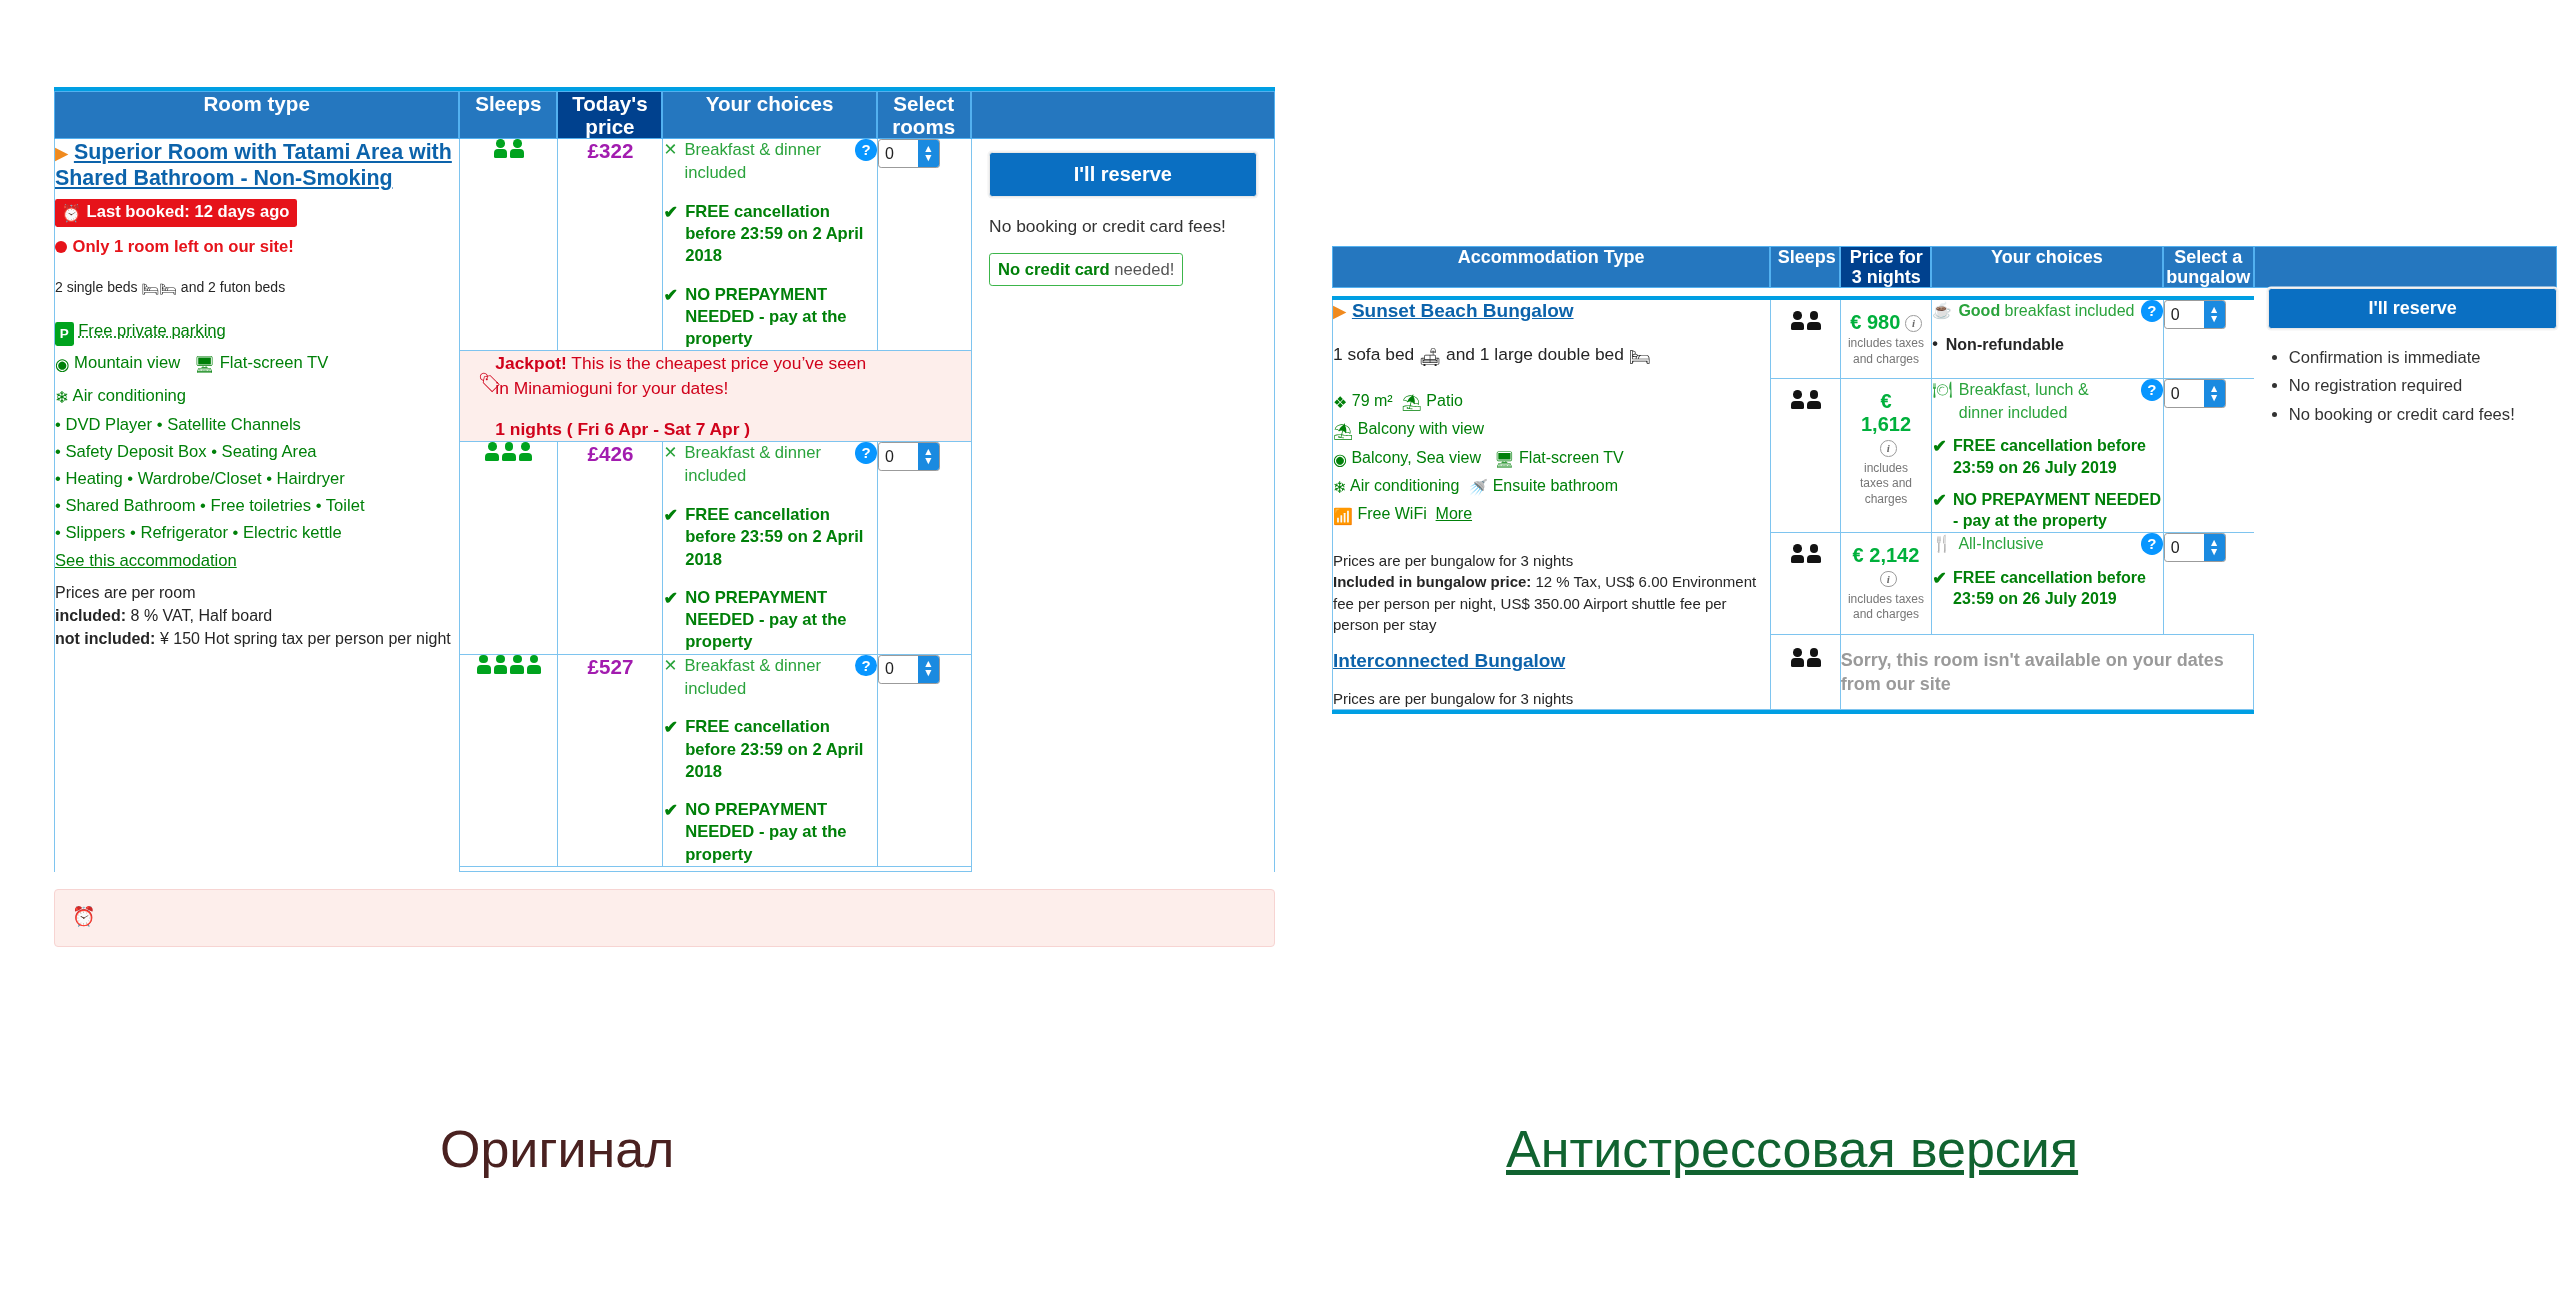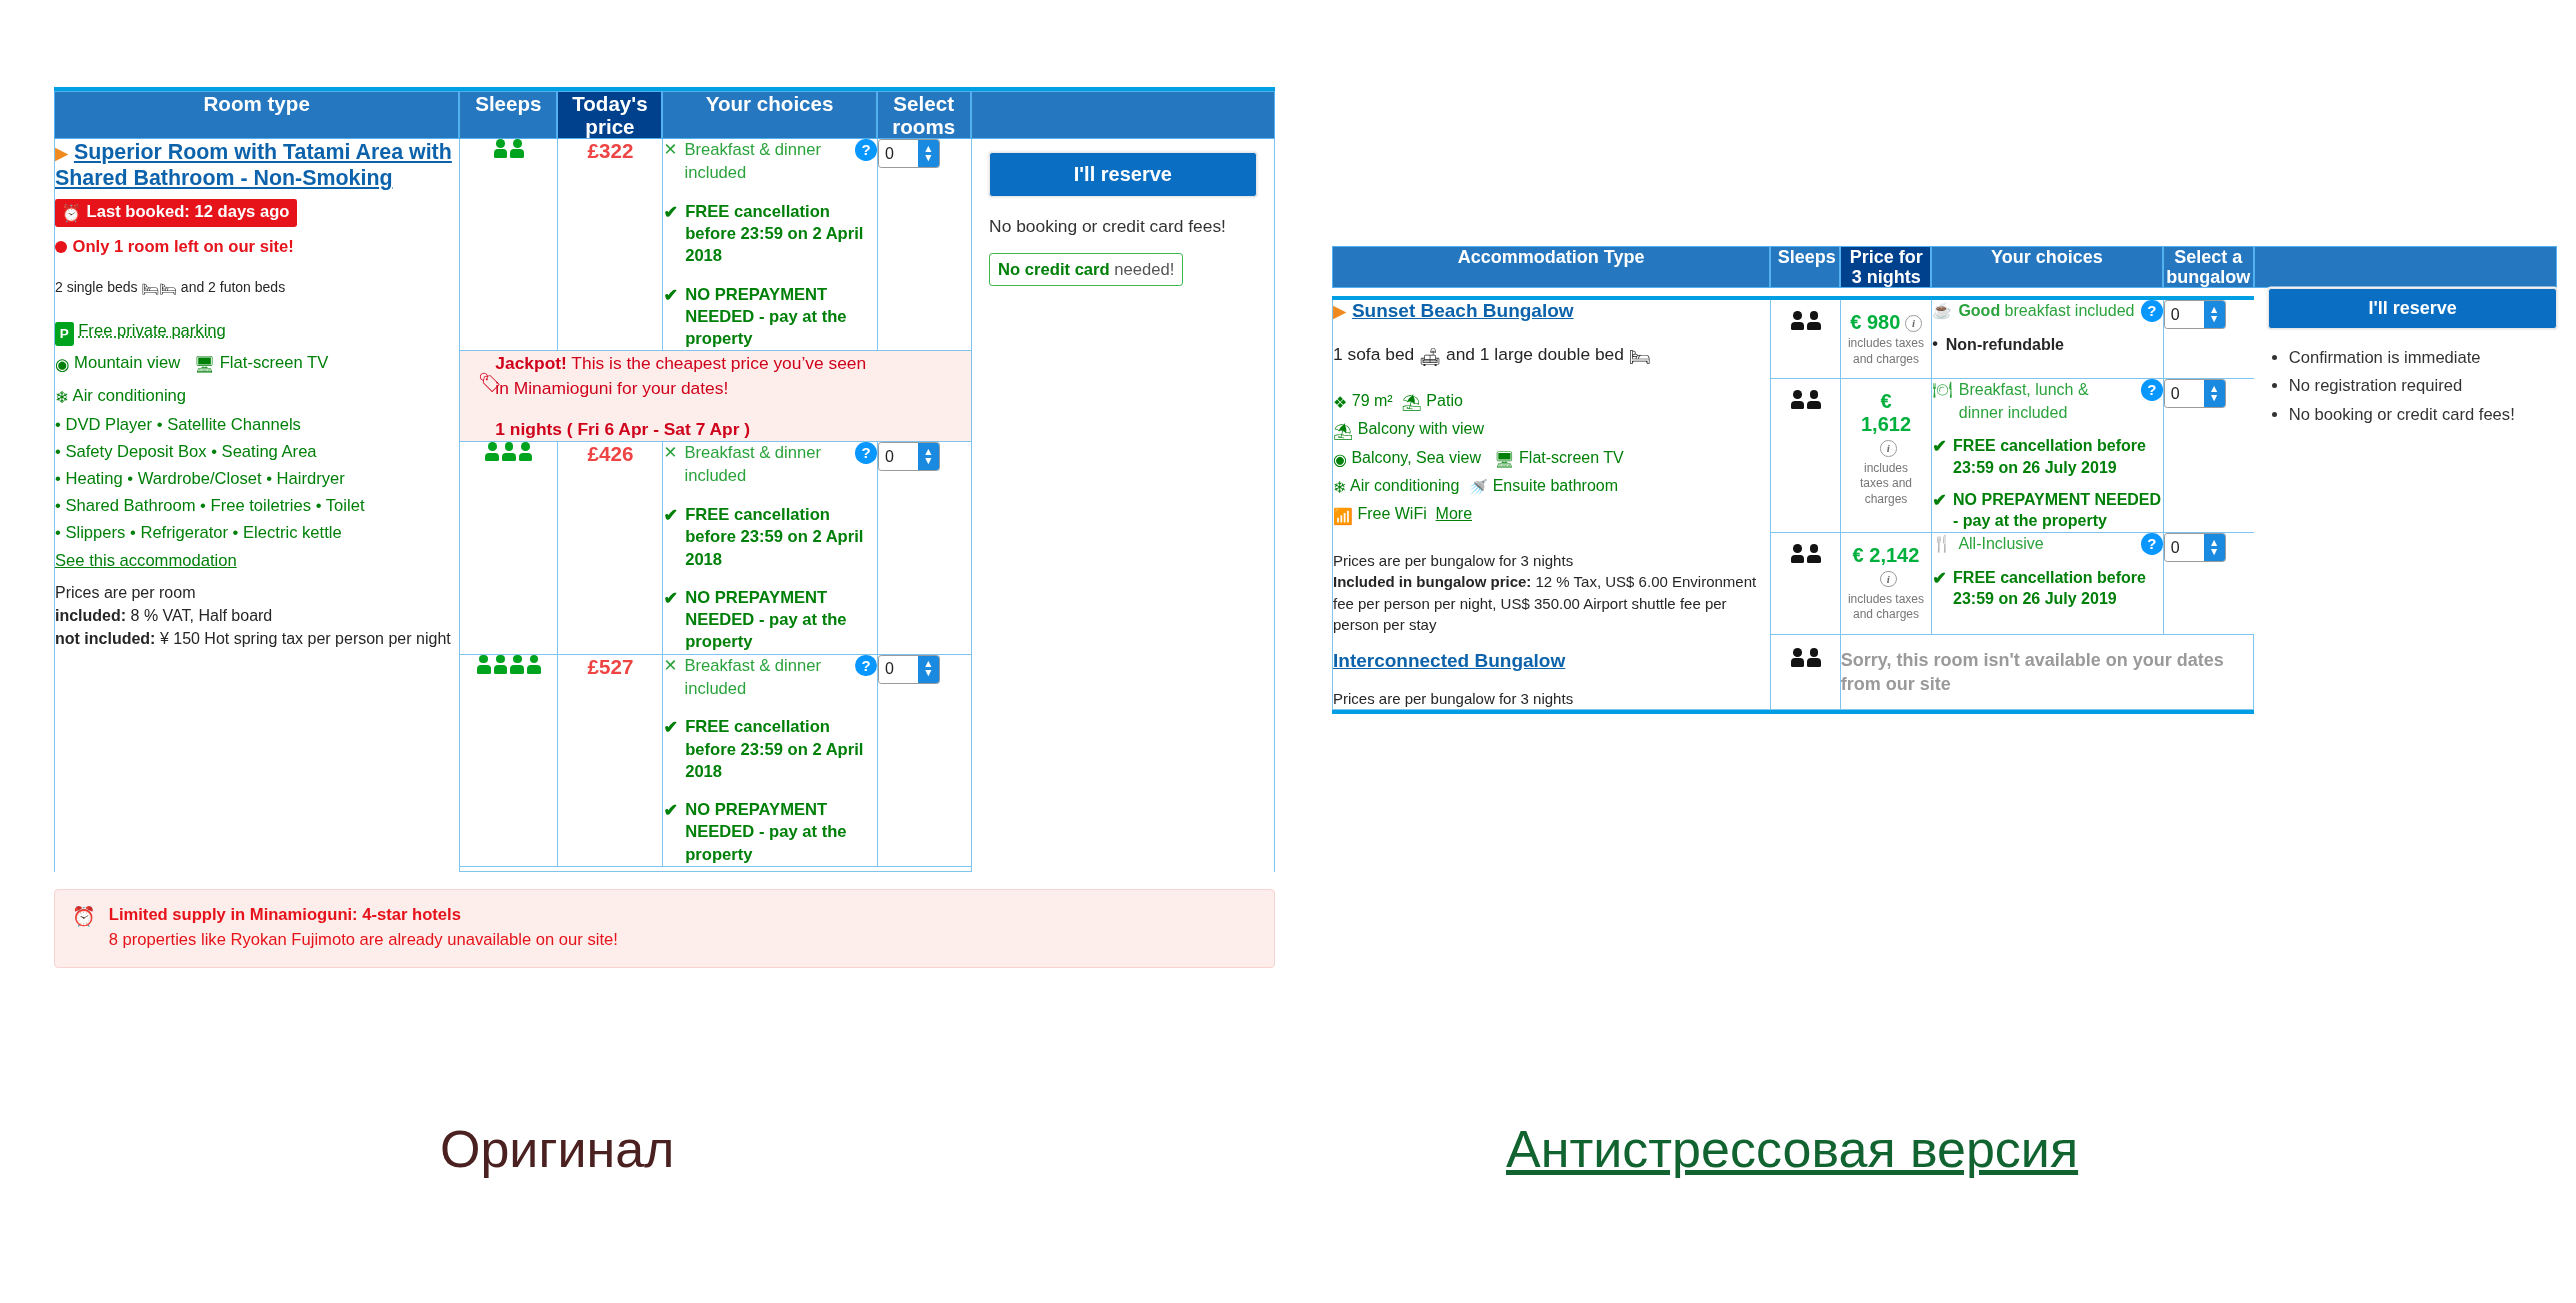--- a/index.html
+++ b/index.html
@@ -59,21 +59,21 @@
 
   .beds-line { font-size:14px; margin-top:20px; color:#262626; line-height:1.5; }
   .feat { color:#008009; font-size:16.6px; line-height:1.62; margin-top:4px; }
   .feat .lnk { text-decoration:underline; text-decoration-style:dotted; }
   .feat-list { color:#008009; font-size:16.6px; line-height:1.62; }
   .see-acc { color:#008009; font-size:16.6px; text-decoration:underline; display:inline-block; margin-top:4px; }
   .prices-note { font-size:16px; color:#262626; margin-top:10px; line-height:1.45; }
   .prices-note b { color:#262626; }
 
   .sleeps { text-align:center; padding-top:14.3px; }
-  .price-val { color:#ef4444; font-weight:bold; font-size:20.6px; text-align:center; padding-top:12.7px; }
+  .price-val { color:#a21caf; font-weight:bold; font-size:20.6px; text-align:center; padding-top:12.7px; }
 
   .choice { font-size:16.6px; line-height:1.38; }
   .choice .row1 { color:#2aa33c; display:flex; gap:7.1px; }
   .choice .bold-green { color:#008009; font-weight:bold; display:flex; gap:7.1px; margin-top:16px; line-height:1.34; }
   .check { color:#008009; font-weight:bold; font-size:17.4px; }
   .qmark {
     display:inline-block; width:21.4px; height:21.4px; border-radius:50%;
     background:#0896ff; color:#fff; font-weight:bold; font-size:15px;
     text-align:center; line-height:21.4px; flex:none;
   }
@@ -338,24 +338,20 @@
     </tr>
 
     <tr>
       <td colspan="4" style="border-left:1.6px solid #7ec4ef;border-bottom:1.6px solid #7ec4ef;height:4.8px"></td>
     </tr>
   </tbody>
     </table>
 
   <div class="limited">
     <span class="ico" style="font-size:19px">⏰</span>
-    <div>
-      <div class="ttl">Limited supply in Minamioguni: 4-star hotels</div>
-      <div>8 properties like Ryokan Fujimoto are already unavailable on our site!</div>
-    </div>
   </div>
 </div>
 
 <div class="panel" id="right-panel">
   <table class="rt">
     <colgroup>
       <col style="width:379px">
         <col style="width:60px">
         <col style="width:79px">
       <col style="width:200px">

